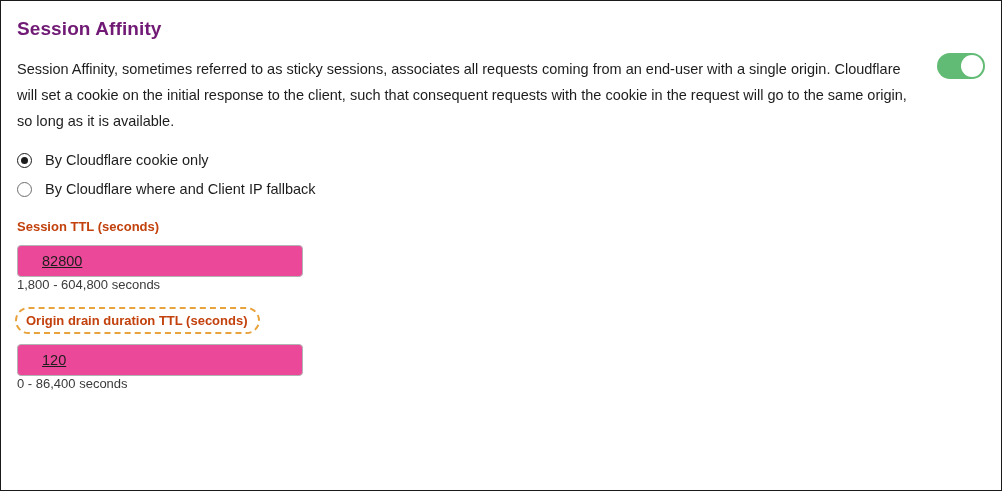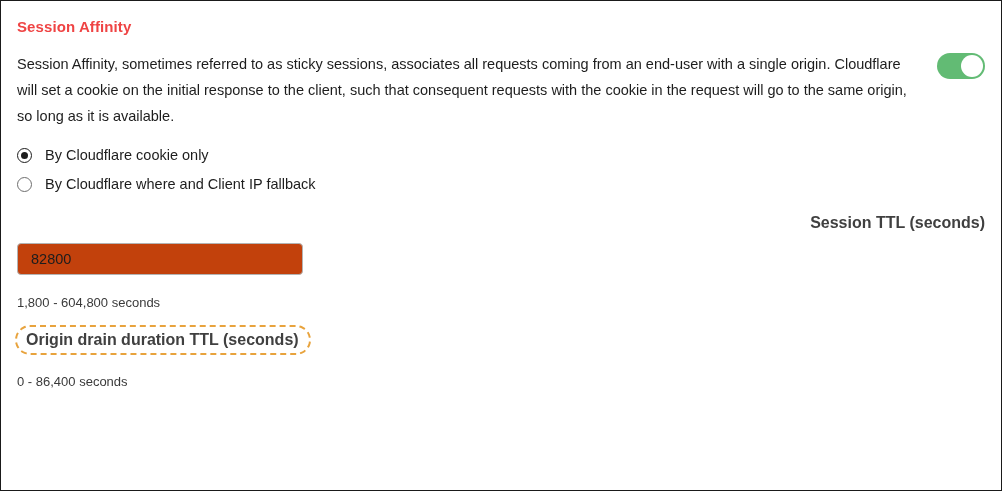--- a/index.html
+++ b/index.html
@@ -20,23 +20,23 @@
     border: 1px solid #1a1a1a;
     overflow: hidden;
   }
   .panel {
     position: absolute;
     left: 0; top: 0; right: 0; bottom: 0;
     padding: 17px 16px 0 16px;
     box-sizing: border-box;
   }
   .section-title {
-    font-size: 15px;
+    font-size: 19px;
     font-weight: bold;
-    color: #ef4444;
+    color: #701a75;
     letter-spacing: 0.1px;
     margin: 0 0 16px 0;
   }
   .description {
     font-size: 14.5px;
     line-height: 26px;
     color: #1d1d1d;
     max-width: 890px;
     margin: 0 0 18px 0;
   }
@@ -91,50 +91,50 @@
     margin-left: -3.5px;
     margin-top: -3.5px;
     border-radius: 50%;
     background: #1d1d1d;
   }
   .radio-label {
     font-size: 14.5px;
     color: #1d1d1d;
   }
   .field-label {
-    font-size: 16px;
+    font-size: 13px;
     font-weight: bold;
-    color: #404040;
+    color: #c2410c;
     margin: 22px 0 0 0;
-    text-align: right;
   }
   .field-help {
     font-size: 14px;
     color: #3a3a3a;
     margin: 9px 0 0 0;
   }
   .text-input {
     display: block;
     width: 286px;
     height: 32px;
     box-sizing: border-box;
     margin-top: 11px;
-    padding: 0 13px;
+    padding: 0 24px;
     border: 1px solid #b3b3b3;
     border-radius: 4px;
-    background: #c2410c;
+    background: #ec4899;
     font-family: "Liberation Sans", sans-serif;
     font-size: 14.5px;
     color: #1d1d1d;
     outline: none;
+    text-decoration: underline;
   }
   .range-hint {
     font-size: 13px;
     color: #3a3a3a;
-    margin: 20px 0 0 0;
+    margin: 0 0 0 0;
   }
   .highlight-wrap {
     position: relative;
     display: inline-block;
     margin-top: 16px;
   }
   .highlight-wrap .field-label {
     margin: 0;
     padding: 5px 10px 5px 9px;
     display: inline-block;
@@ -175,16 +175,17 @@
     </div>
 
     <div class="field-label">Session TTL (seconds)</div>
     <input class="text-input" type="text" value="82800" style="">
     <div class="range-hint">1,800 - 604,800 seconds</div>
 
     <div class="highlight-wrap">
       <div class="field-label">Origin drain duration TTL (seconds)</div>
       <div class="highlight-ring"></div>
     </div>
+    <input class="text-input" type="text" value="120" style="">
     <div class="range-hint">0 - 86,400 seconds</div>
 
   </div>
 </div>
 
 </body></html>

